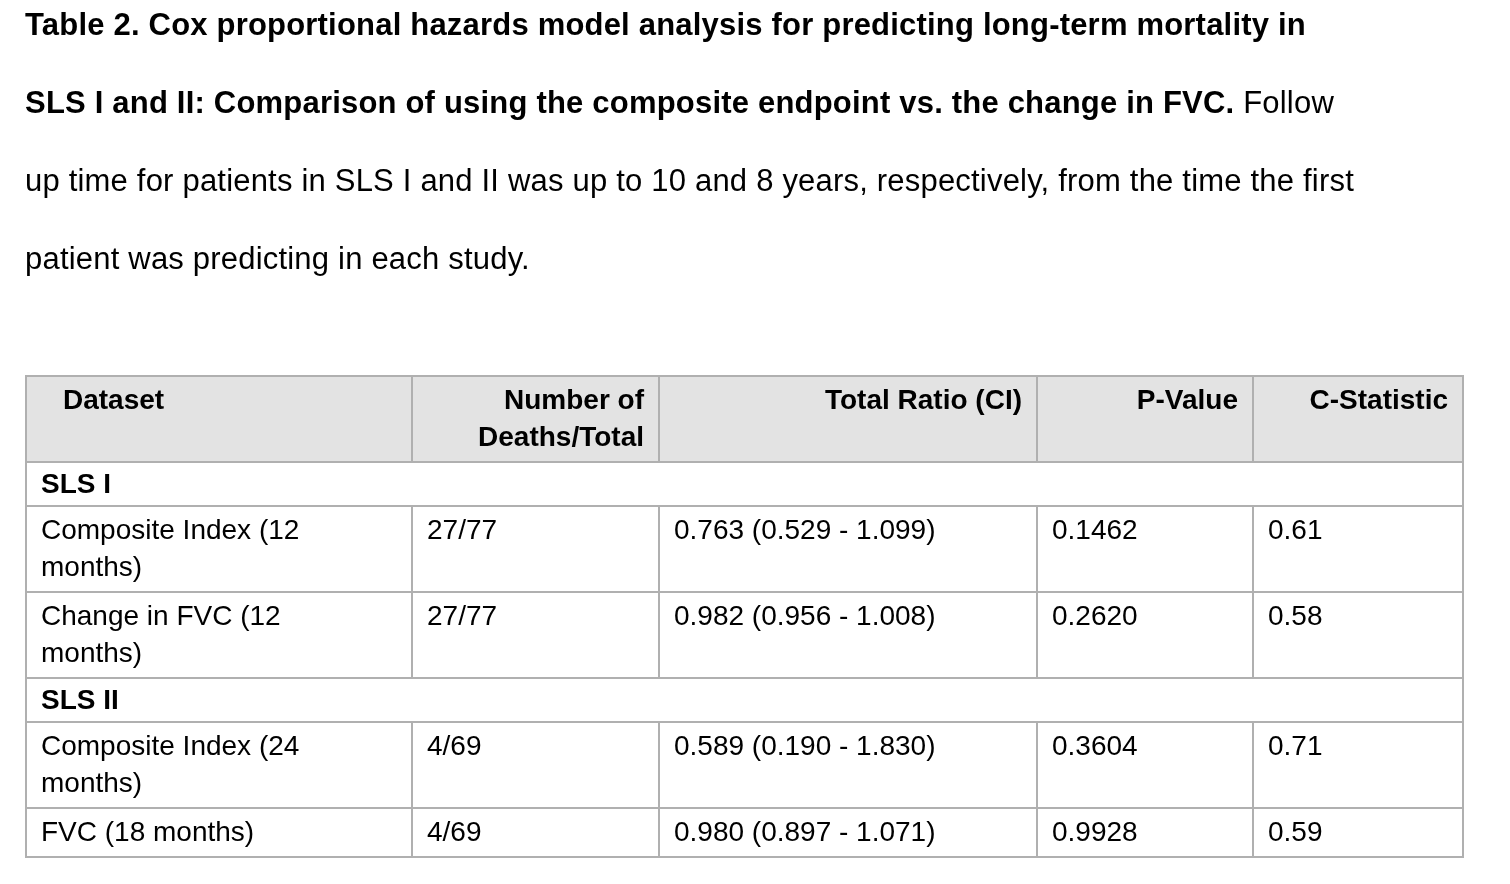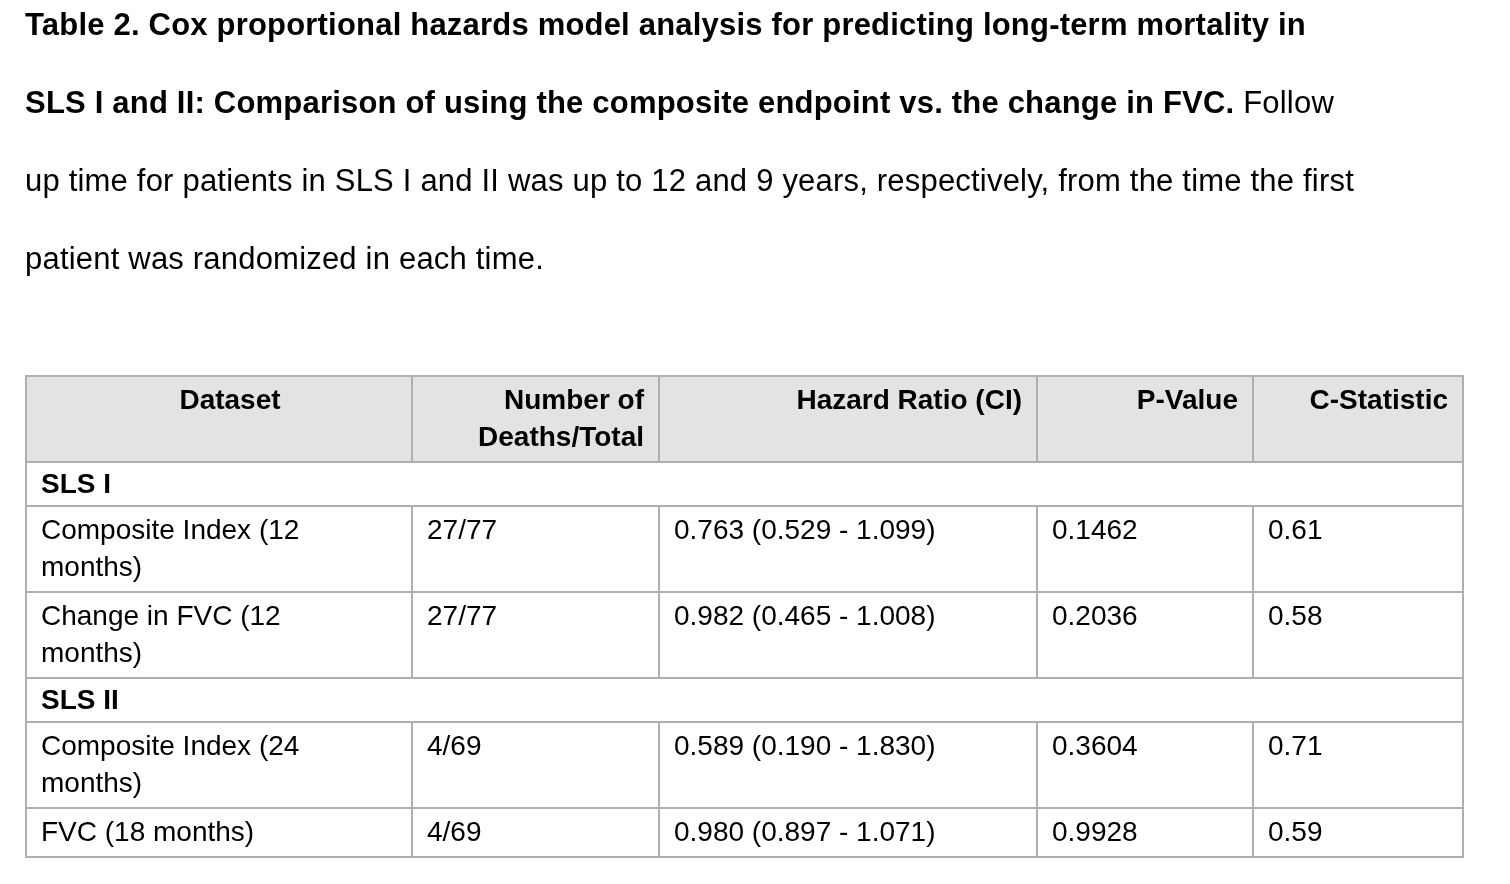--- a/index.html
+++ b/index.html
@@ -40,56 +40,56 @@
     vertical-align: top;
     padding: 4px 14px 6px 14px;
     overflow: hidden;
   }
   table.results thead th {
     background: #e3e3e3;
     font-weight: bold;
     text-align: right;
     height: 72px;
   }
-  table.results thead th.col-dataset { text-align: center; padding-left: 36px; }
+  table.results thead th.col-dataset { text-align: left; padding-left: 36px; }
   td.cell-center { }
   td.cell-left { text-align: left; }
   .ds-inner { max-width: 330px; }
   tr.section-row td {
     font-weight: bold;
     padding: 2px 14px 3px 14px;
   }
   tr.row-tall td { height: 74px; border-radius: 32px; }
   tr.row-short td { height: 37px; }
 </style>
 </head>
 <body>
 
 <div class="page">
 
   <div class="caption">
     <div class="cap-line"><span class="cap-bold">Table 2. Cox proportional hazards model analysis for predicting long-term mortality in</span><span></span></div>
     <div class="cap-line"><span class="cap-bold">SLS I and II: Comparison of using the composite endpoint vs. the change in FVC.</span><span> Follow</span></div>
-    <div class="cap-line"><span class="cap-bold"></span><span>up time for patients in SLS I and II was up to 12 and 9 years, respectively, from the time the first</span></div>
-    <div class="cap-line"><span class="cap-bold"></span><span>patient was randomized in each time.</span></div>
+    <div class="cap-line"><span class="cap-bold"></span><span>up time for patients in SLS I and II was up to 10 and 8 years, respectively, from the time the first</span></div>
+    <div class="cap-line"><span class="cap-bold"></span><span>patient was predicting in each study.</span></div>
   </div>
 
   <table class="results">
     <colgroup>
       <col style="width:386px">
       <col style="width:247px">
       <col style="width:378px">
       <col style="width:216px">
       <col style="width:210px">
     </colgroup>
     <thead>
       <tr>
         <th class="col-dataset">Dataset</th>
         <th>Number of Deaths/Total</th>
-        <th>Hazard Ratio (CI)</th>
+        <th>Total Ratio (CI)</th>
         <th>P-Value</th>
         <th>C-Statistic</th>
       </tr>
     </thead>
     <tbody>
       <tr class="section-row row-short">
         <td colspan="5" class="cell-left">SLS I</td>
       </tr>
       <tr class="row-tall">
         <td class="cell-left">
@@ -98,22 +98,22 @@
         <td class="cell-center">27/77</td>
         <td class="cell-center">0.763 (0.529 - 1.099)</td>
         <td class="cell-center">0.1462</td>
         <td class="cell-center">0.61</td>
       </tr>
       <tr class="row-tall">
         <td class="cell-left">
             <div class="ds-inner">Change in FVC (12 months)</div>
           </td>
         <td class="cell-center">27/77</td>
-        <td class="cell-center">0.982 (0.465 - 1.008)</td>
-        <td class="cell-center">0.2036</td>
+        <td class="cell-center">0.982 (0.956 - 1.008)</td>
+        <td class="cell-center">0.2620</td>
         <td class="cell-center">0.58</td>
       </tr>
       <tr class="section-row row-short">
         <td colspan="5" class="cell-left">SLS II</td>
       </tr>
       <tr class="row-tall">
         <td class="cell-left">
             <div class="ds-inner">Composite Index (24 months)</div>
           </td>
         <td class="cell-center">4/69</td>

